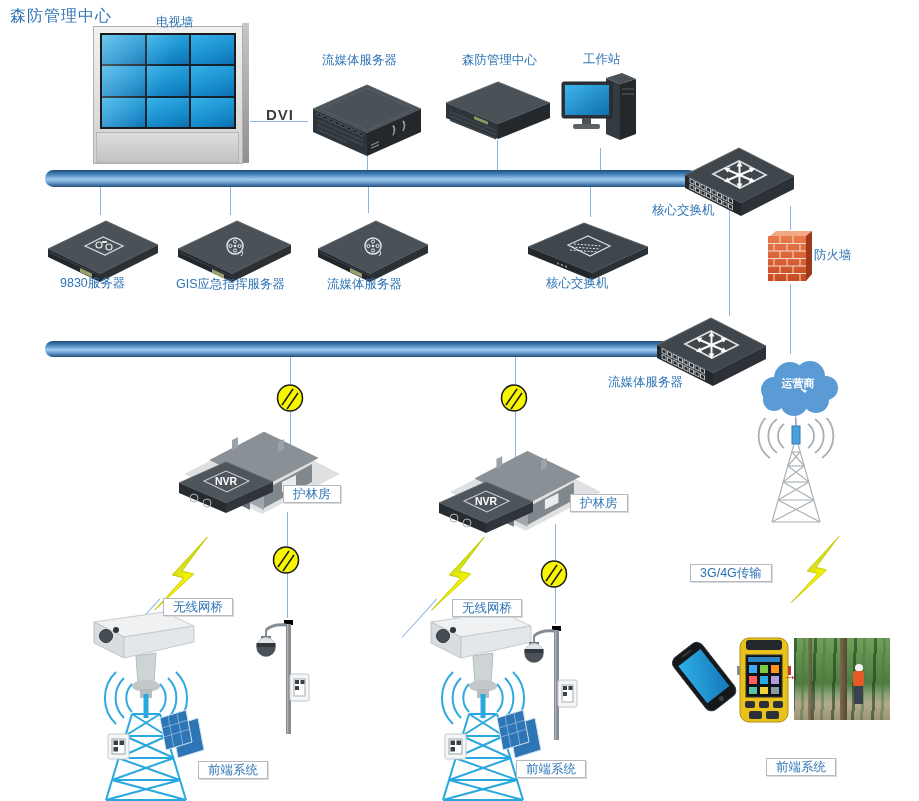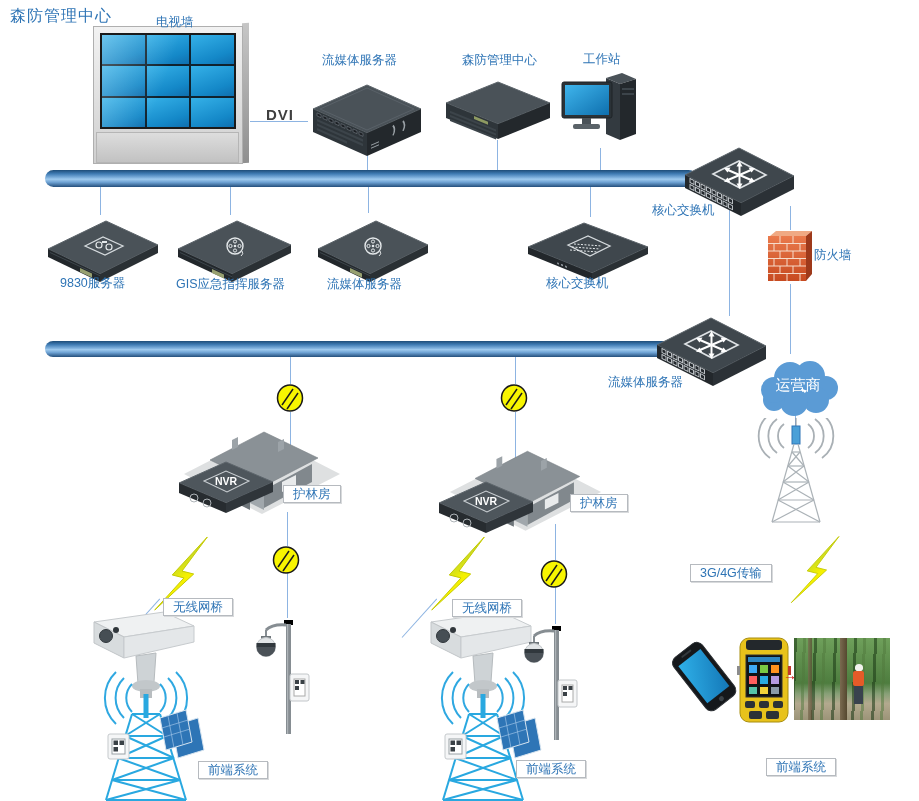--- a/index.html
+++ b/index.html
@@ -8,21 +8,21 @@
   .line{position:absolute;background:#8DB4E2;}
   .diag{position:absolute;height:1px;background:#8DB4E2;transform-origin:0 50%;}
   .bus{position:absolute;height:17px;border-radius:9px;
        background:linear-gradient(180deg,#1D4C78 0%,#3F7BB3 22%,#82B3DF 46%,#9FCAEE 54%,#6FA3D4 72%,#244F7C 100%);}
   .dev{position:absolute;}
   .lbl{position:absolute;color:#2E74B5;font-size:12.5px;white-space:nowrap;}
   .title{position:absolute;color:#2E74B5;font-size:16px;font-weight:normal;letter-spacing:1px;}
   .dvi{position:absolute;color:#3F3F3F;font-size:15px;font-weight:bold;letter-spacing:1px;}
   .lblbox{position:absolute;color:#2E74B5;font-size:12.5px;background:#fff;border:1px solid #B6BABF;
           padding:0 9px;line-height:16px;white-space:nowrap;box-shadow:1px 1px 0 #D8DADC;}
-  .cloudlbl{position:absolute;color:#fff;font-size:15px;font-weight:normal;text-align:center;width:84px;}
+  .cloudlbl{position:absolute;color:#fff;font-size:11px;font-weight:bold;text-align:center;width:84px;}
   
   .tvwall{position:absolute;left:93px;top:26px;width:152px;height:138px;}
   .tv-outer{position:absolute;left:0;top:0;width:148px;height:136px;background:linear-gradient(180deg,#F2F2F2,#CFCFCF);border:1px solid #AFAFAF;}
   .tv-edge{position:absolute;left:149px;top:-3px;width:7px;height:140px;background:linear-gradient(180deg,#C6C6C6,#8F8F8F);transform:skewY(-4deg);}
   .tv-screen{position:absolute;left:7px;top:7px;width:132px;height:92px;background:#10222E;border:2px solid #1A1A1A;
              display:grid;grid-template-columns:repeat(3,1fr);grid-template-rows:repeat(3,1fr);gap:2px;}
   .tv-cell{background:linear-gradient(160deg,#35B1E8 0%,#1488C8 70%,#0F6FAF 100%);}
   .tv-screen::after{content:'';position:absolute;inset:0;background:linear-gradient(110deg,rgba(255,255,255,.28) 0%,rgba(255,255,255,0) 48%);}
   .tv-base{position:absolute;left:3px;top:106px;width:141px;height:29px;background:linear-gradient(180deg,#DDDDDD,#C2C2C2);border:1px solid #B5B5B5;}
   

